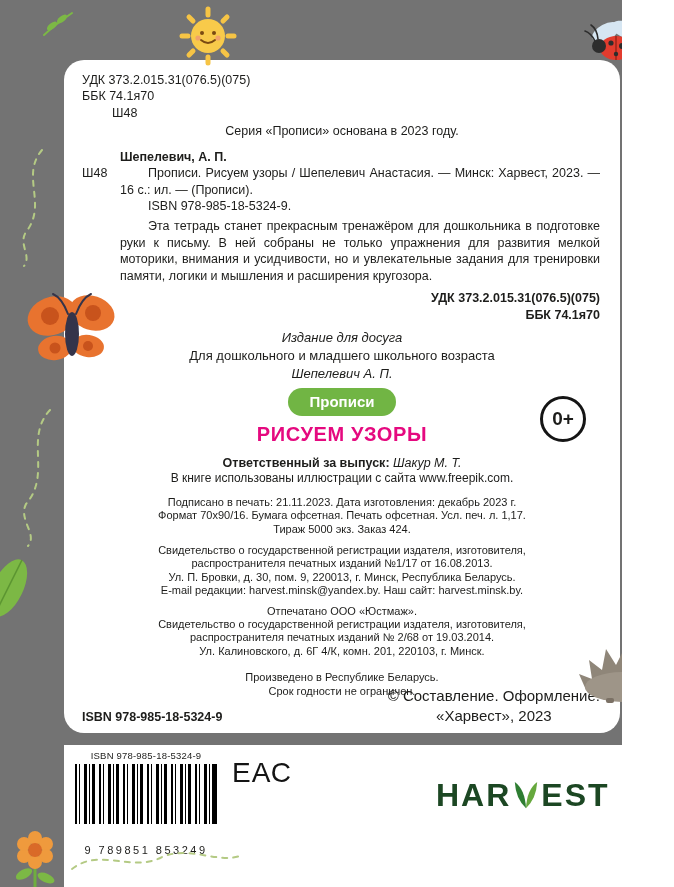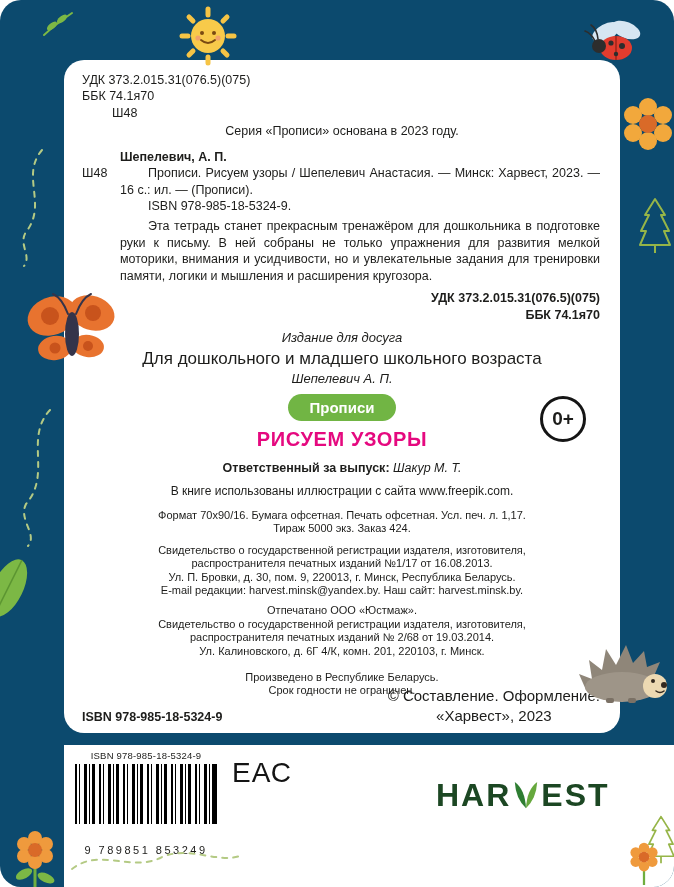--- a/index.html
+++ b/index.html
@@ -1,57 +1,57 @@
 <!DOCTYPE html>
 <html><head>
 <meta charset="utf-8">
 <style>
   * { box-sizing: border-box; }
   body { margin: 0; }
   .page {
-    position: relative; width: 674px; height: 887px; overflow: hidden;
-    background: #0c4a6e; font-family: "Liberation Sans", sans-serif; color: #1d1d1b; border-radius: 21px;
+    position: relative; width: 622px; height: 887px; overflow: hidden;
+    background: #737373; font-family: "Liberation Sans", sans-serif; color: #1d1d1b;
   }
   .deco { position: absolute; z-index: 3; pointer-events: none; }
 
   
   .card {
     position: absolute; z-index: 1; left: 64px; top: 60px; width: 556px; height: 673px;
     background: #ffffff; border-radius: 20px; padding-top: 12px; font-size: 12px; line-height: 1.3;
   }
   .top-codes { margin: 0 0 0 18px; font-size: 12.5px; line-height: 1.3; }
   .top-codes .shifted { margin-left: 30px; }
   .center { text-align: center; }
   .series-note { margin-top: 2px; font-size: 12.5px; }
   .author-entry { margin: 10px 20px 0 56px; font-weight: bold; font-size: 12.5px; }
   .bib-wrap { position: relative; margin: 0 20px 0 56px; }
   .sh-margin { position: absolute; left: -38px; top: 0; font-size: 12.5px; }
   .bib-text { text-align: justify; text-indent: 28px; font-size: 12.5px; }
   .isbn-line { margin: 0 20px 0 84px; font-size: 12.5px; }
   .annotation { margin: 4px 20px 0 56px; text-align: justify; text-indent: 28px; font-size: 12.5px; line-height: 1.32; }
   .codes-bold { margin: 6px 20px 0 0; text-align: right; font-weight: bold; font-size: 12.5px; line-height: 1.35; }
   .edition-kind { margin-top: 6px; font-style: italic; font-size: 13px; }
-  .audience { margin-top: 1px; font-size: 17px; }
+  .audience { margin-top: 1px; font-size: 13px; }
   .author-italic { margin-top: 1px; font-style: italic; font-size: 13px; }
   .pill-row { margin-top: 6px; }
   .series-pill {
     display: inline-block; background: #71b544; color: #fff;
     font-size: 15px; padding: 4px 22px; border-radius: 14px; font-weight: bold;
   }
   .main-title { margin-top: 5px; color: #e5097f; font-weight: bold; font-size: 20px; letter-spacing: .6px; }
   .age-badge {
     position: absolute; right: 34px; top: 336px; width: 46px; height: 46px;
     border: 3px solid #151515; border-radius: 50%;
     display: flex; align-items: center; justify-content: center;
     font-size: 19px; font-weight: bold;
   }
   .responsible { margin-top: 8px; font-size: 12.5px; }
   .responsible .bold { font-weight: bold; }
   .responsible .italic { font-style: italic; }
-  .illustrations { margin-top: 8px; font-size: 12px; }
+  .illustrations { margin-top: 0; font-size: 12px; }
   .block { font-size: 11px; line-height: 1.22; }
   .print-block { margin-top: 9px; }
   .pub-block { margin-top: 8px; }
   .printer-block { margin-top: 7px; }
   .origin-block { margin-top: 13px; }
   .card-footer {
     position: absolute; left: 18px; right: 20px; bottom: 8px;
     display: flex; justify-content: space-between; align-items: flex-end;
   }
   .footer-isbn { font-weight: bold; font-size: 12.5px; }
@@ -255,20 +255,21 @@
     </div>
 
     <div class="responsible center">
       <span class="bold">Ответственный за выпуск:</span>
       <span class="italic">Шакур М. Т.</span>
     </div>
 
     <div class="illustrations center">В книге использованы иллюстрации с сайта www.freepik.com.</div>
 
     <div class="block print-block center">
+      <div>Подписано в печать: 21.11.2023. Дата изготовления: декабрь 2023 г.</div>
       <div>Формат 70x90/16. Бумага офсетная. Печать офсетная. Усл. печ. л. 1,17.</div>
       <div>Тираж 5000 экз. Заказ 424.</div>
     </div>
 
     <div class="block pub-block center">
       <div>Свидетельство о государственной регистрации издателя, изготовителя,</div>
       <div>распространителя печатных изданий №1/17 от 16.08.2013.</div>
       <div>Ул. П. Бровки, д. 30, пом. 9, 220013, г. Минск, Республика Беларусь.</div>
       <div>E-mail редакции: harvest.minsk@yandex.by. Наш сайт: harvest.minsk.by.</div>
     </div>

